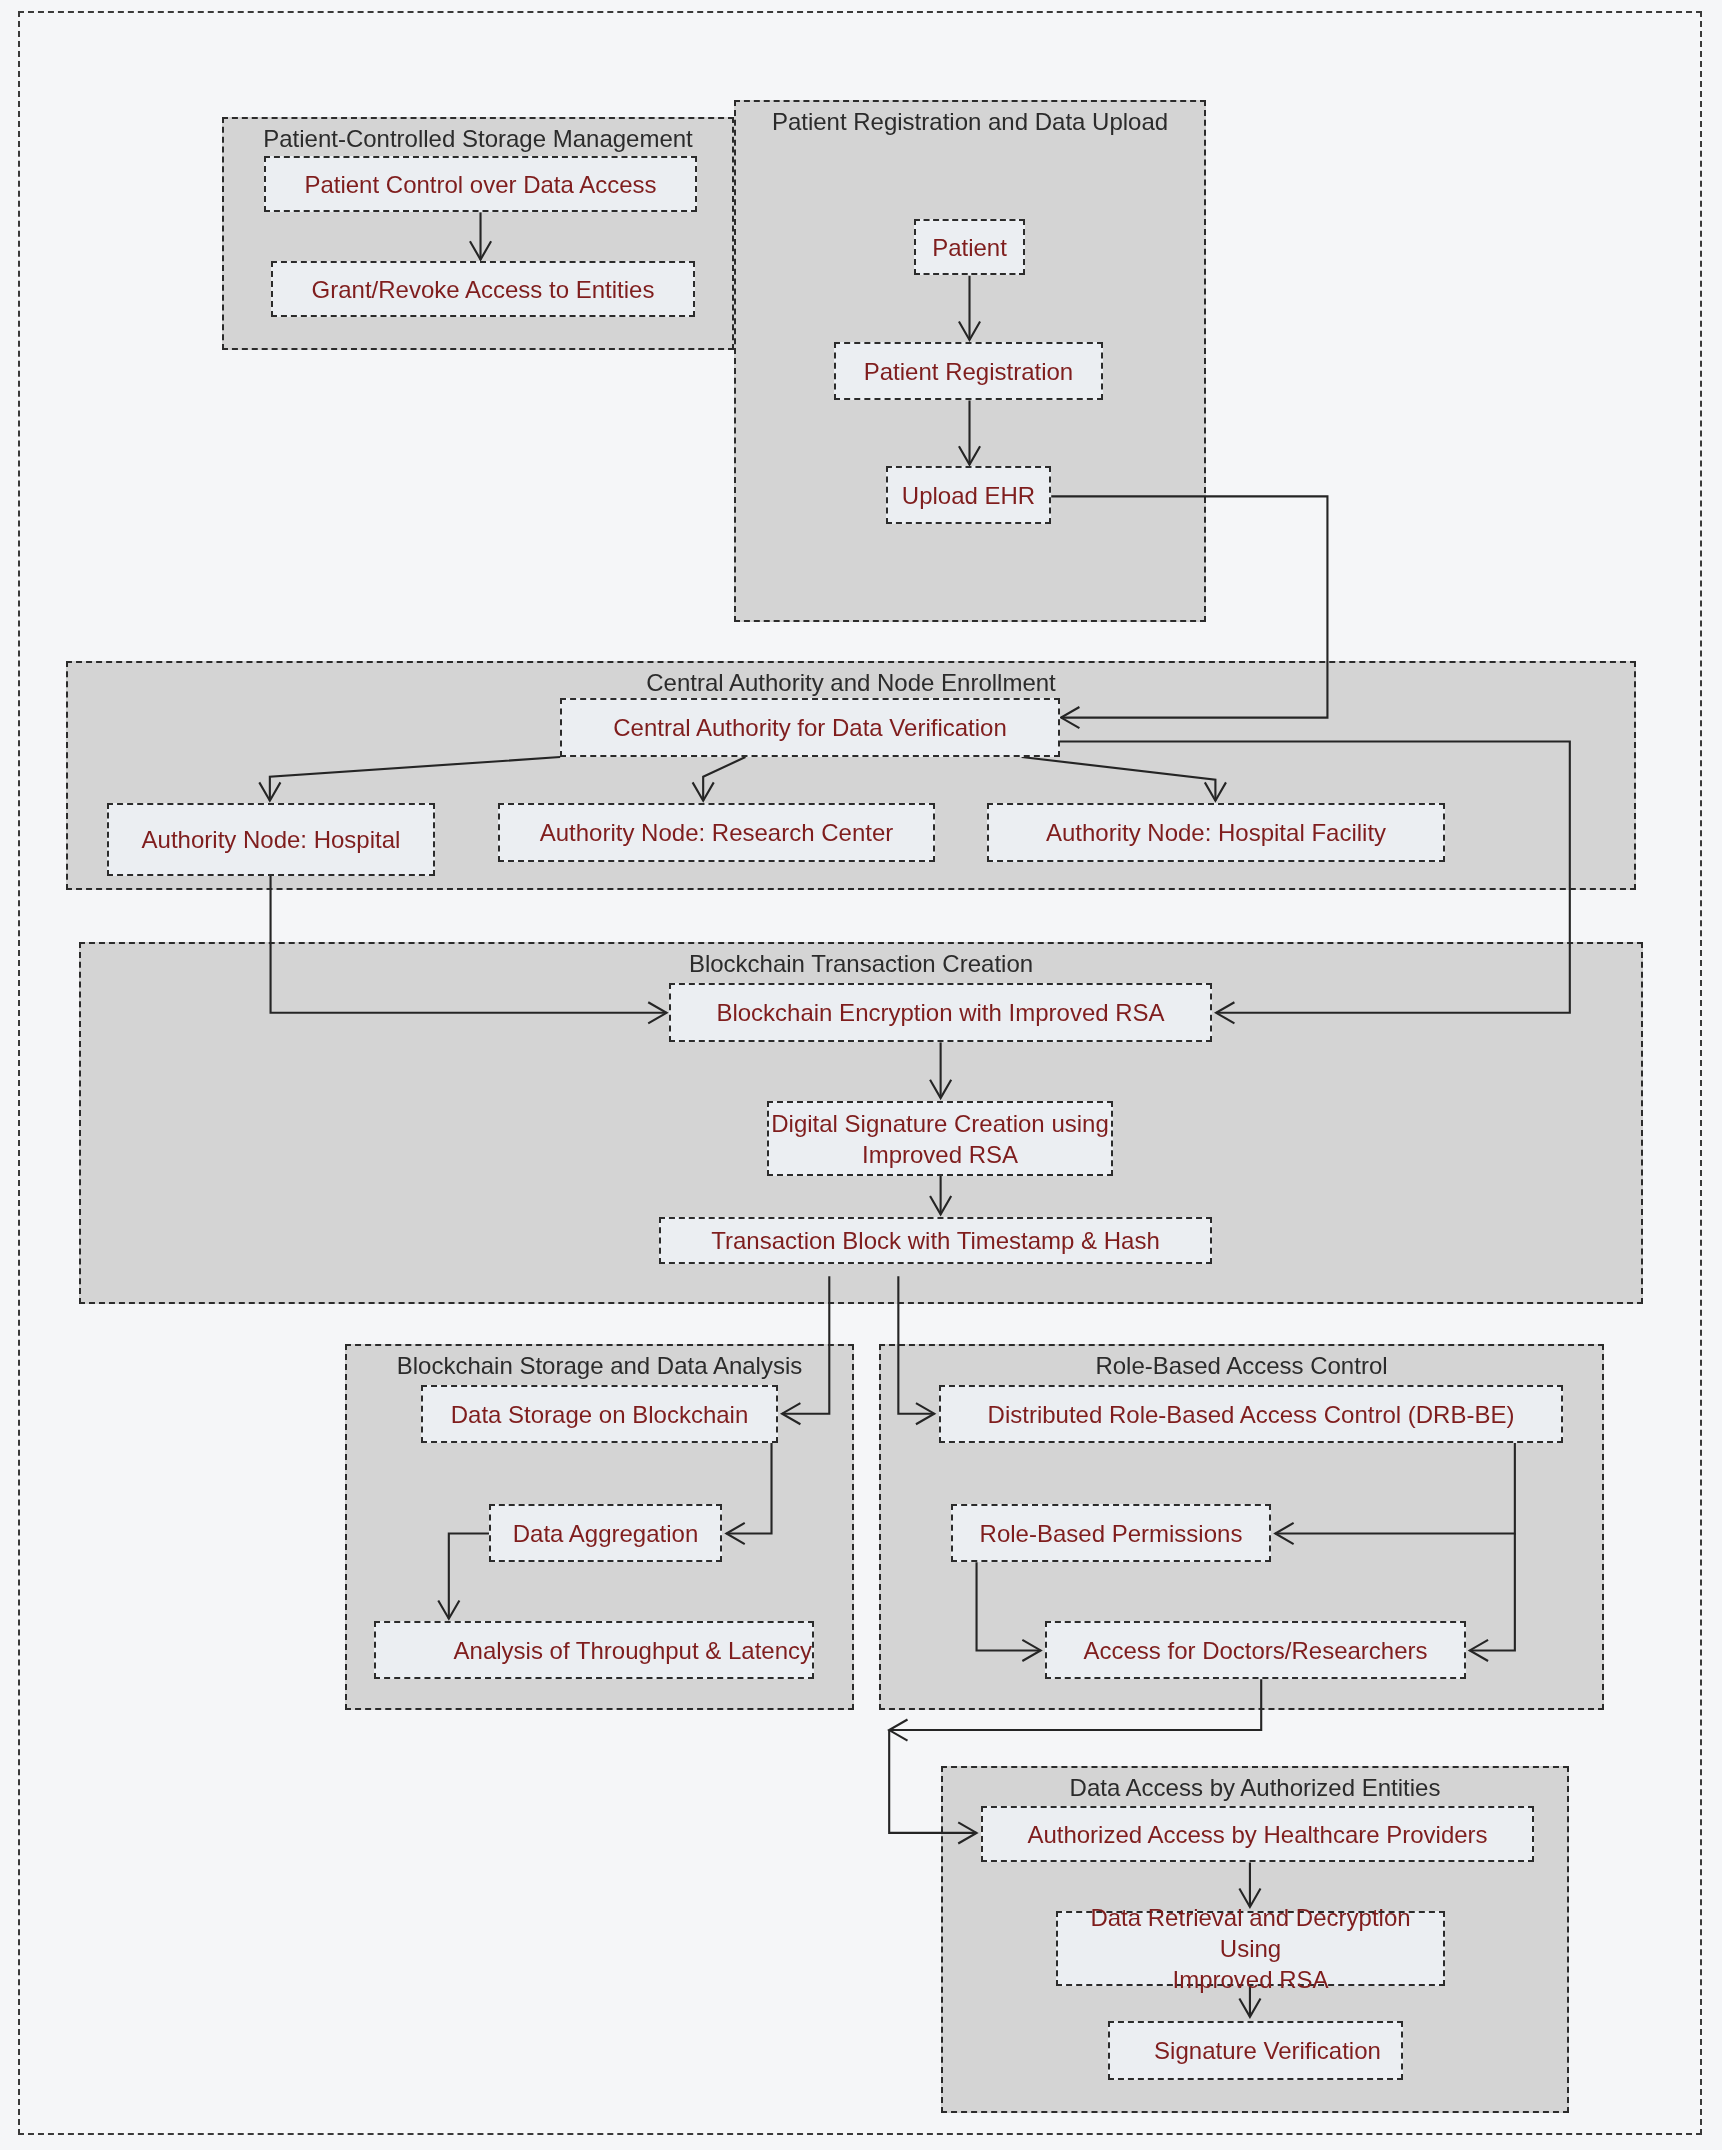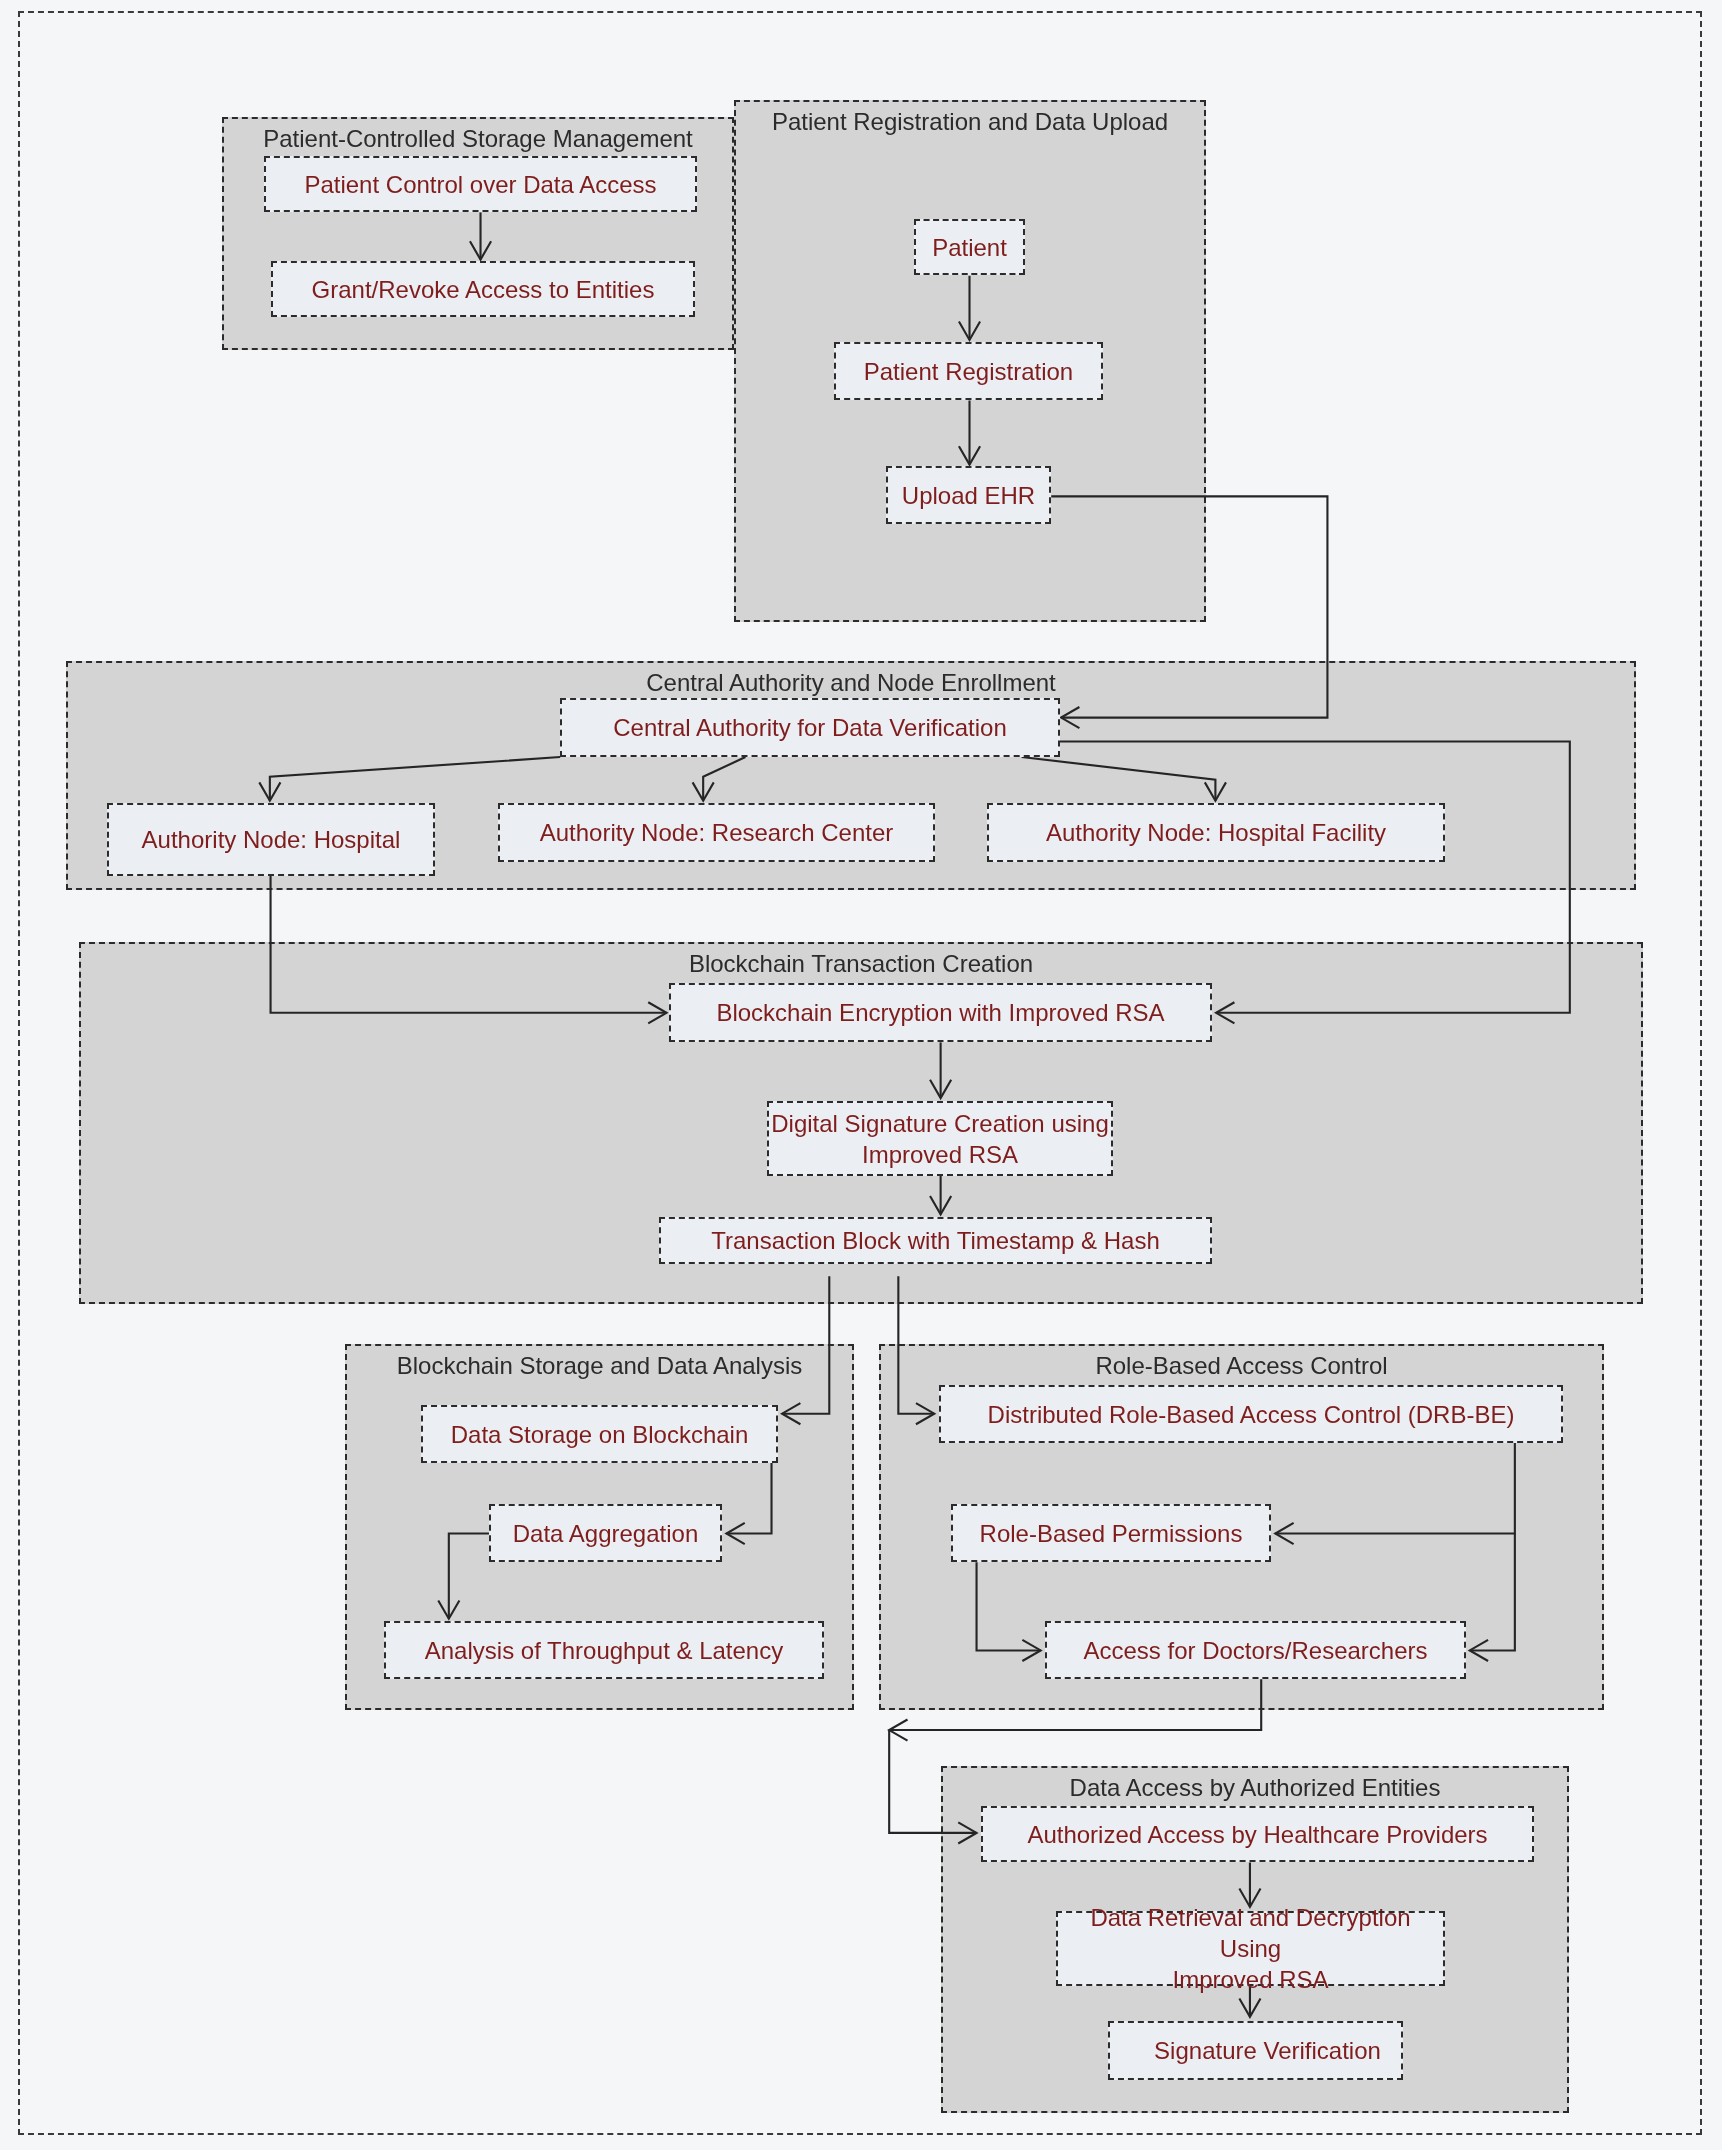--- a/index.html
+++ b/index.html
@@ -122,27 +122,27 @@
   <div class="node" style="left:669px;top:983px;width:543px;height:59px;">
     <span>Blockchain Encryption with Improved RSA</span>
   </div>
   <div class="node" style="left:767px;top:1101px;width:346px;height:75px;">
     <span>Digital Signature Creation using
 Improved RSA</span>
   </div>
   <div class="node" style="left:659px;top:1217px;width:553px;height:47px;">
     <span>Transaction Block with Timestamp &amp; Hash</span>
   </div>
-  <div class="node" style="left:421px;top:1385px;width:357px;height:58px;margin-top:20px;">
+  <div class="node" style="left:421px;top:1385px;width:357px;height:58px;">
     <span>Data Storage on Blockchain</span>
   </div>
   <div class="node" style="left:489px;top:1504px;width:233px;height:58px;">
     <span>Data Aggregation</span>
   </div>
-  <div class="node" style="left:384px;top:1621px;width:440px;height:58px;">
+  <div class="node" style="left:374px;top:1621px;width:440px;height:58px;justify-content:flex-end;">
     <span>Analysis of Throughput &amp; Latency</span>
   </div>
   <div class="node" style="left:939px;top:1385px;width:624px;height:58px;">
     <span>Distributed Role-Based Access Control (DRB-BE)</span>
   </div>
   <div class="node" style="left:951px;top:1504px;width:320px;height:58px;">
     <span>Role-Based Permissions</span>
   </div>
   <div class="node" style="left:1045px;top:1621px;width:421px;height:58px;">
     <span>Access for Doctors/Researchers</span>

